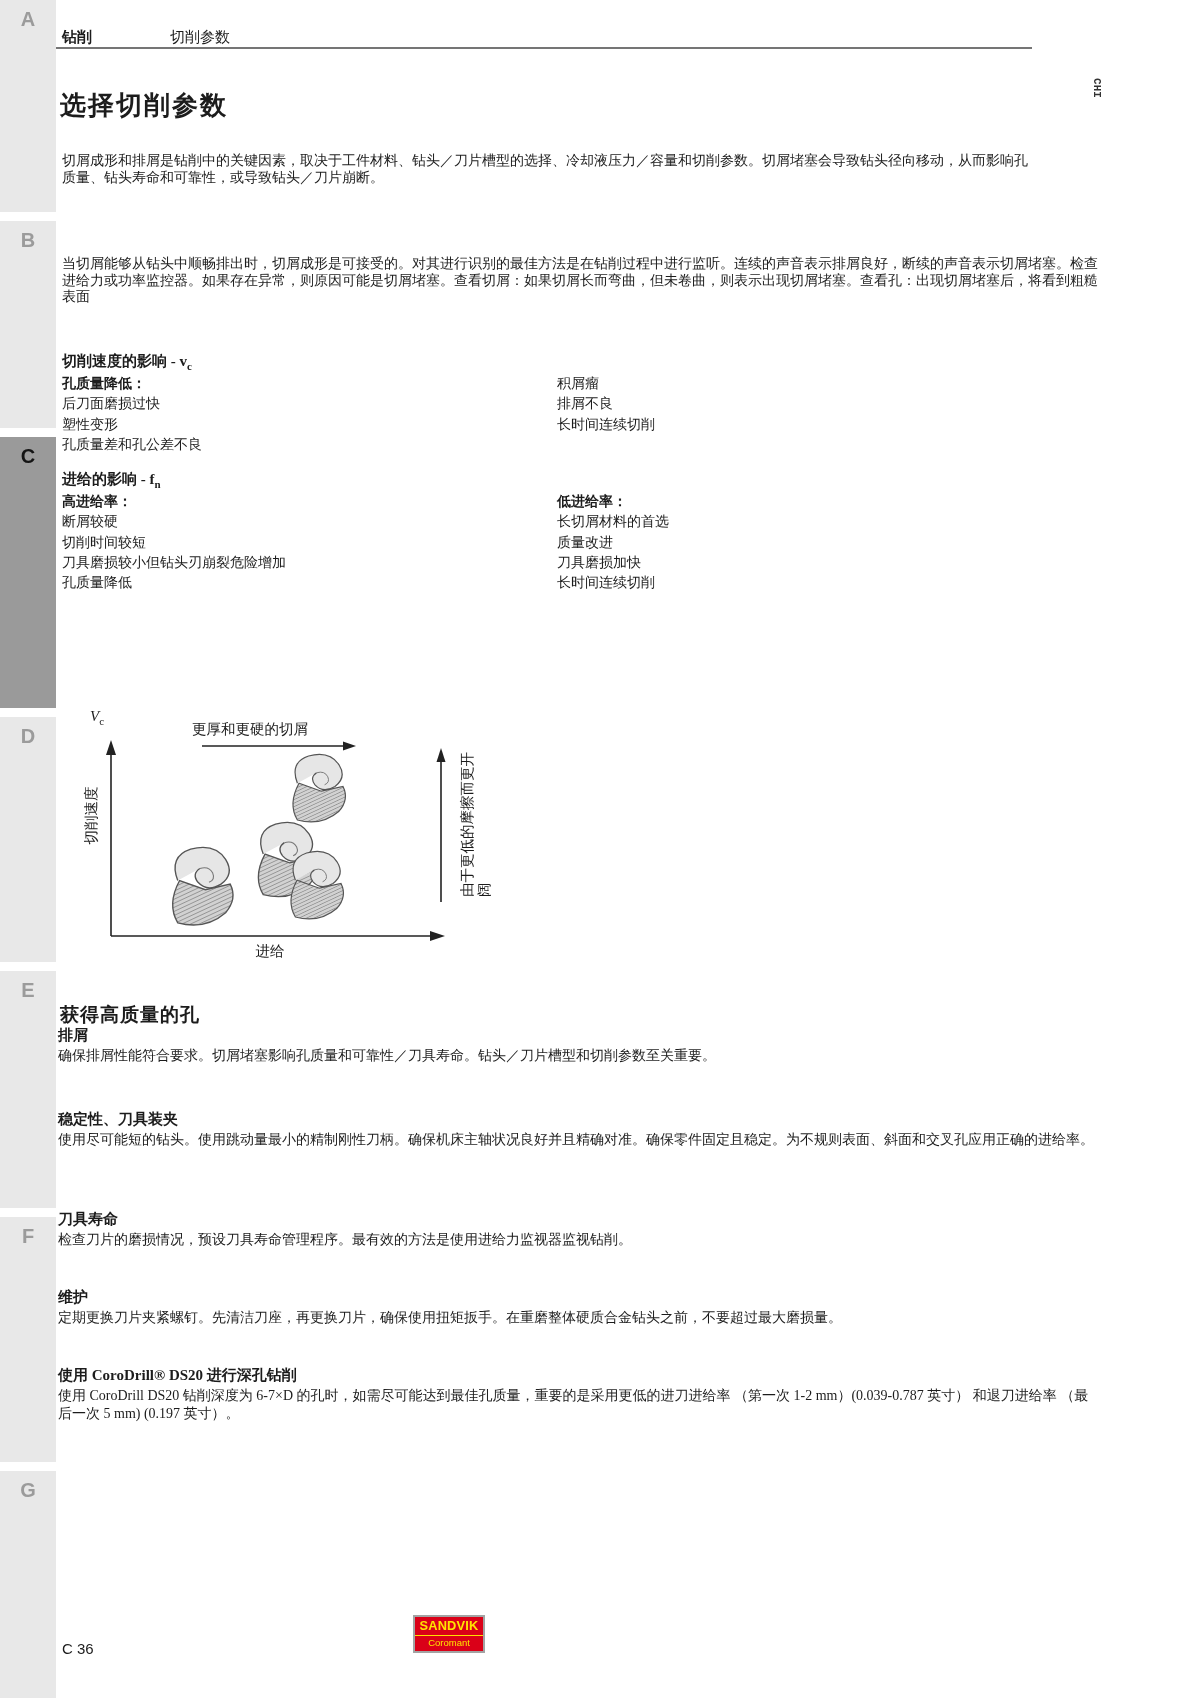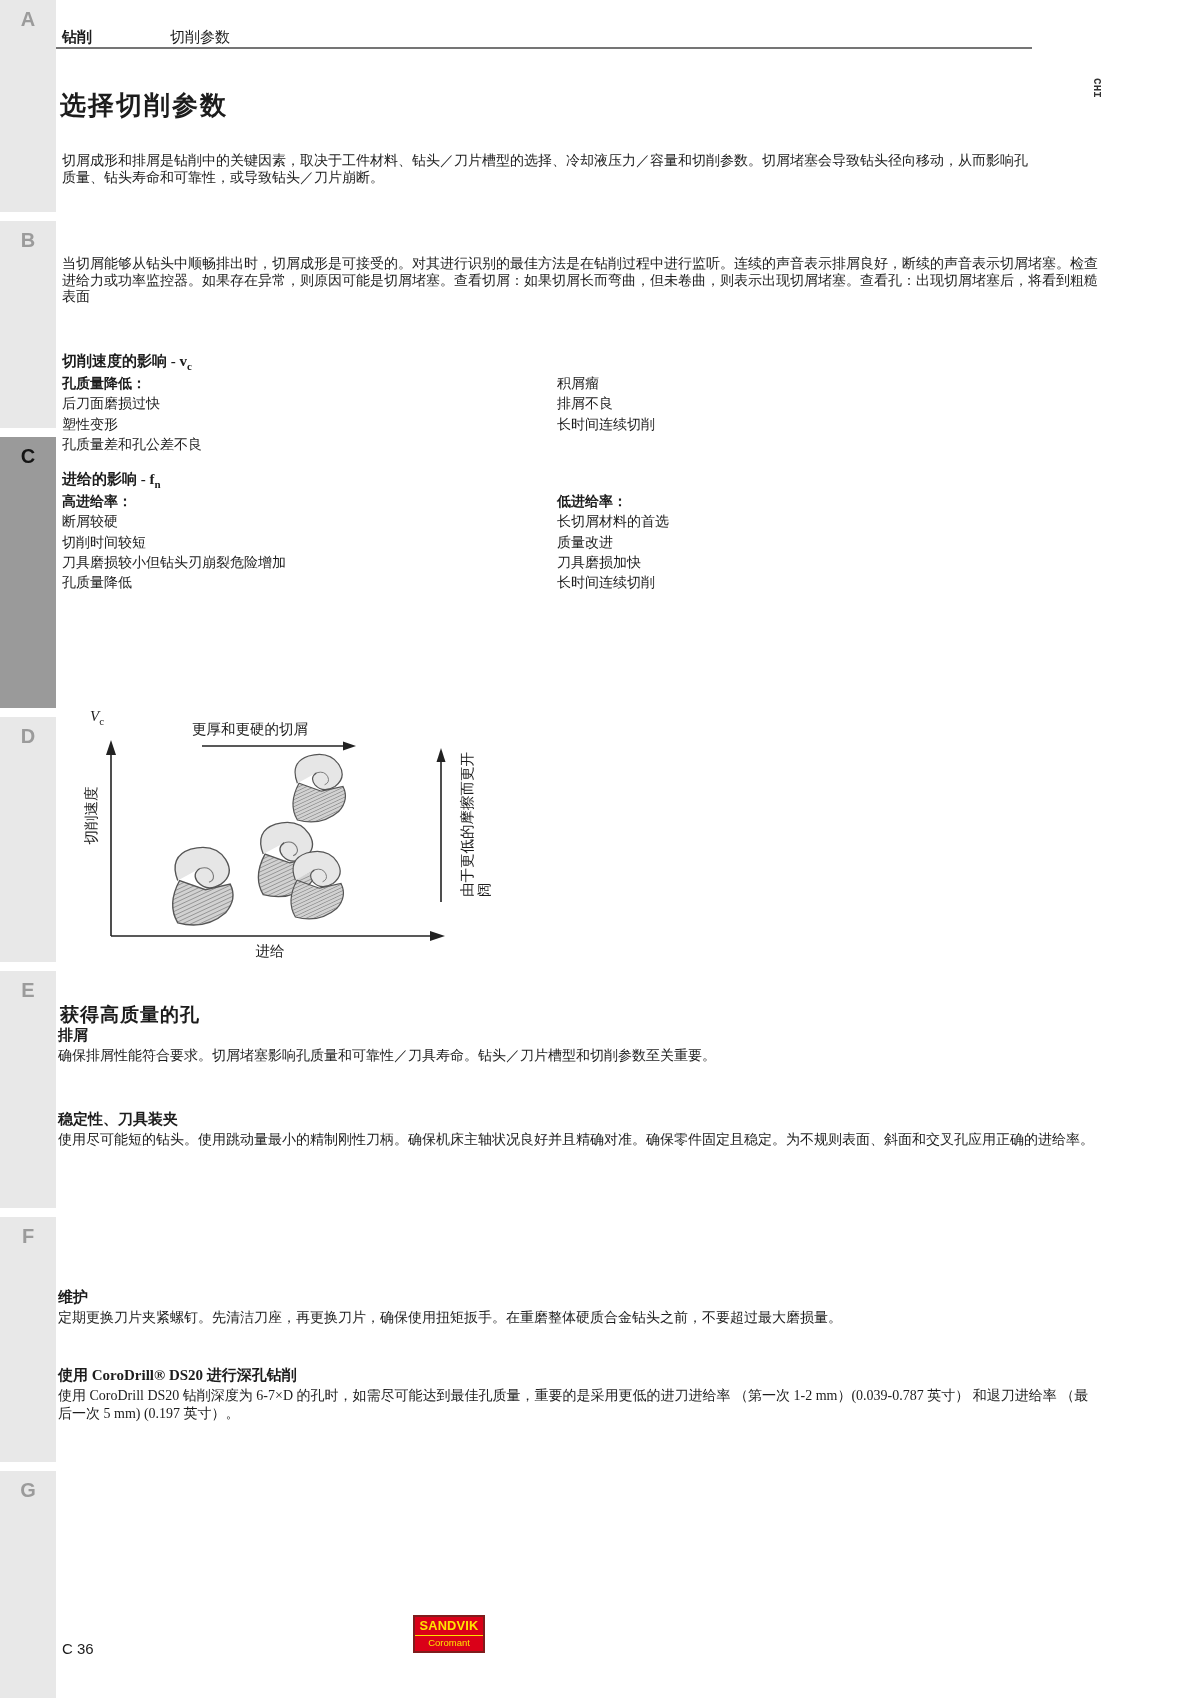--- a/index.html
+++ b/index.html
@@ -37,21 +37,21 @@
   .feed-label{position:absolute;left:180px;top:262px;width:60px;text-align:center;}
   .thick-label{position:absolute;left:132px;top:40px;}
   
   .q-title{position:absolute;left:60px;top:986px;font-size:19px;font-weight:bold;letter-spacing:1px;}
   .sub{position:absolute;left:49px;width:1038px;margin-left:9px;}
   .sub h3{margin:0;font-size:15px;line-height:18px;}
   .sub p{margin:3px 0 0 0;font-size:14px;line-height:17.5px;}
   
   .pagenum{position:absolute;left:62px;top:1620px;font-size:15px;font-family:"Liberation Sans",sans-serif;margin-top:20px;}
   .logo{position:absolute;left:413px;top:1615px;width:72px;height:38px;box-sizing:border-box;
-        border:2px solid #7f1d1d;background:#da0018;text-align:center;
+        border:2px solid #a3a3a3;background:#da0018;text-align:center;
         font-family:"Liberation Sans",sans-serif;}
   .logo .brand{display:block;color:#ffe400;font-weight:bold;font-size:13.5px;line-height:18px;
                letter-spacing:0.2px;transform:scaleX(0.95);}
   .logo .subbrand{display:block;color:#ffe400;font-size:9.5px;line-height:13px;
                   border-top:1.5px solid #ffdf00;}
 </style>
 </head>
 <body>
 
 <div class="page">
@@ -144,20 +144,24 @@
   <h2 class="q-title">获得高质量的孔</h2>
 
   <div class="sub" style="top:1026px;">
     <h3>排屑</h3>
     <p>确保排屑性能符合要求。切屑堵塞影响孔质量和可靠性／刀具寿命。钻头／刀片槽型和切削参数至关重要。</p>
   </div>
   <div class="sub" style="top:1110px;">
     <h3>稳定性、刀具装夹</h3>
     <p>使用尽可能短的钻头。使用跳动量最小的精制刚性刀柄。确保机床主轴状况良好并且精确对准。确保零件固定且稳定。为不规则表面、斜面和交叉孔应用正确的进给率。</p>
   </div>
+  <div class="sub" style="top:1210px;">
+    <h3>刀具寿命</h3>
+    <p>检查刀片的磨损情况，预设刀具寿命管理程序。最有效的方法是使用进给力监视器监视钻削。</p>
+  </div>
   <div class="sub" style="top:1288px;">
     <h3>维护</h3>
     <p>定期更换刀片夹紧螺钉。先清洁刀座，再更换刀片，确保使用扭矩扳手。在重磨整体硬质合金钻头之前，不要超过最大磨损量。</p>
   </div>
   <div class="sub" style="top:1366px;">
     <h3>使用 CoroDrill®  DS20 进行深孔钻削</h3>
     <p>使用 CoroDrill DS20 钻削深度为 6-7×D 的孔时，如需尽可能达到最佳孔质量，重要的是采用更低的进刀进给率 （第一次 1-2 mm）(0.039-0.787 英寸） 和退刀进给率 （最后一次 5 mm) (0.197 英寸）。</p>
   </div>
 
   <div class="pagenum">C 36</div>

